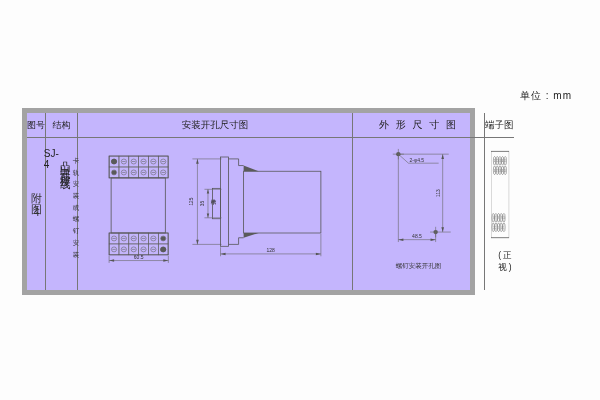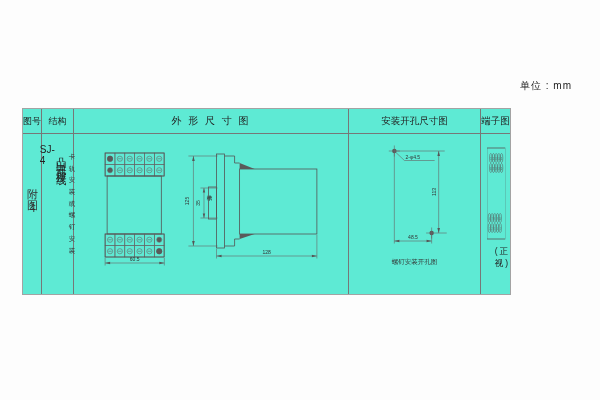--- a/index.html
+++ b/index.html
@@ -1,21 +1,21 @@
 <!DOCTYPE html>
 <html><head>
 <meta charset="utf-8">
 <style>
   html,body{margin:0;padding:0;}
   body{width:600px;height:400px;background:#fdfdfd;position:relative;
        font-family:"Liberation Sans","DejaVu Sans",sans-serif;color:#333;}
-  .unit-label{position:absolute;top:79px;right:28px;font-size:10px;color:#222;letter-spacing:1px;}
-  .spec-table{position:absolute;left:22px;top:108px;width:489px;height:187px;
-      border:1px solid #a3a3a3;box-sizing:border-box;display:grid;
-      grid-template-columns:19px 32px 275px 132px 1fr;grid-template-rows:25px 1fr;background:#5eead4;}
+  .unit-label{position:absolute;top:89px;right:28px;font-size:10px;color:#222;letter-spacing:1px;}
+  .spec-table{position:absolute;left:22px;top:108px;width:453px;height:187px;
+      border:5px solid #a3a3a3;box-sizing:border-box;display:grid;
+      grid-template-columns:19px 32px 275px 132px 1fr;grid-template-rows:25px 1fr;background:#c4b5fd;}
   .cell{border-right:1px solid #777;border-bottom:1px solid #777;box-sizing:border-box;
       display:flex;align-items:center;justify-content:center;position:relative;overflow:visible;}
   .cell.c5{border-right:none;}
   .cell.bodyrow{border-bottom:none;align-items:flex-start;}
   .hd{font-size:9px;white-space:nowrap;color:#222;}
   .hd3{font-size:10px;letter-spacing:2px;}
   .hd4{font-size:9.5px;}
   .vtext{writing-mode:vertical-lr;text-orientation:upright;}
   .fig-no{font-size:11px;letter-spacing:11px;padding-top:46px;}
   .struct-col{flex-direction:row;align-items:center;padding-top:10px;}
@@ -40,25 +40,25 @@
 <div class="unit-label">单位 : mm</div>
 
 <div class="spec-table">
 
   <div class="cell hd">
       <span>图号</span>
     </div>
   <div class="cell hd">
       <span>结构</span>
     </div>
+  <div class="cell hd hd4">
+      <span>安装开孔尺寸图</span>
+    </div>
   <div class="cell hd hd3">
       <span>外 形 尺 寸 图</span>
-    </div>
-  <div class="cell hd hd4">
-      <span>安装开孔尺寸图</span>
     </div>
   <div class="cell hd hd4 c5">
       <span>端子图</span>
     </div>
 
   <div class="cell bodyrow" style="justify-content:center;">
     <span class="vtext fig-no">附图4</span>
   </div>
 
   <div class="cell bodyrow struct-col">

